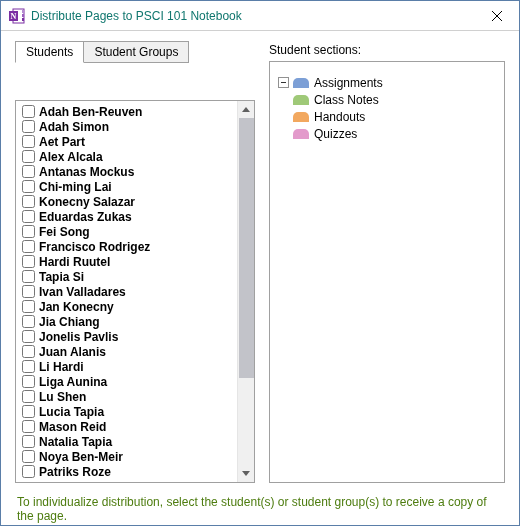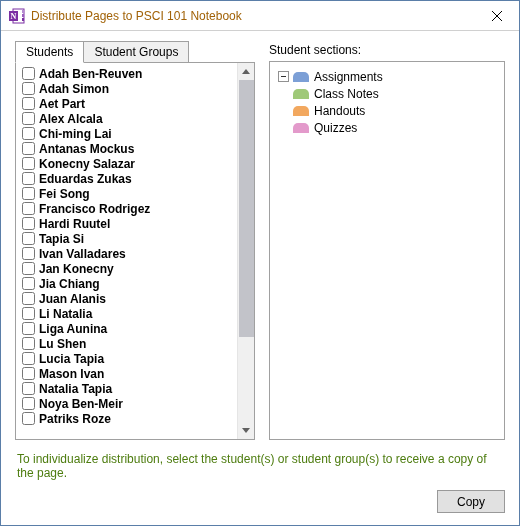--- a/index.html
+++ b/index.html
@@ -27,21 +27,21 @@
   }
   .titlebar .app-icon {
     width: 16px;
     height: 16px;
     margin-right: 6px;
     flex-shrink: 0;
   }
   .titlebar .title {
     flex: 1;
     font-size: 12px;
-    color: #a16207;
+    color: #0f766e;
   }
   .titlebar .close-btn {
     width: 45px;
     height: 30px;
     display: flex;
     align-items: center;
     justify-content: center;
     cursor: pointer;
   }
   .titlebar .close-btn svg { width: 10px; height: 10px; }
@@ -54,20 +54,21 @@
   .main-row {
     flex: 1;
     display: flex;
     gap: 14px;
     min-height: 0;
   }
   .left-col {
     width: 240px;
     display: flex;
     flex-direction: column;
+    gap: 38px;
   }
   .tabs {
     display: flex;
     position: relative;
     z-index: 2;
   }
   .tab {
     padding: 3px 10px;
     border: 1px solid #a0a0a0;
     background: #f0f0f0;
@@ -145,21 +146,21 @@
     justify-content: space-between;
   }
   .sections-label {
     font-size: 12px;
     margin-bottom: 4px;
     margin-top: 2px;
   }
   .sections-pane {
     flex: 1;
     border: 1px solid #a0a0a0;
-    padding: 6px 8px;
+    padding: 12px 8px;
   }
   .tree-root {
     display: flex;
     align-items: flex-start;
   }
   .tree-root .minus {
     width: 11px;
     height: 11px;
     border: 1px solid #919191;
     display: flex;
@@ -253,28 +254,28 @@
               <label class="student-row">
                 <input type="checkbox" style="">
                 <span>Aet Part</span>
               </label>
               <label class="student-row">
                 <input type="checkbox" style="">
                 <span>Alex Alcala</span>
               </label>
               <label class="student-row">
                 <input type="checkbox" style="">
+                <span>Antanas Mockus</span>
+              </label>
+              <label class="student-row">
+                <input type="checkbox" style="">
                 <span>Chi-ming Lai</span>
               </label>
               <label class="student-row">
                 <input type="checkbox" style="">
-                <span>Antanas Mockus</span>
-              </label>
-              <label class="student-row">
-                <input type="checkbox" style="">
                 <span>Konecny Salazar</span>
               </label>
               <label class="student-row">
                 <input type="checkbox" style="">
                 <span>Eduardas Zukas</span>
               </label>
               <label class="student-row">
                 <input type="checkbox" style="">
                 <span>Fei Song</span>
               </label>
@@ -297,41 +298,45 @@
               <label class="student-row">
                 <input type="checkbox" style="">
                 <span>Jan Konecny</span>
               </label>
               <label class="student-row">
                 <input type="checkbox" style="">
                 <span>Jia Chiang</span>
               </label>
               <label class="student-row">
                 <input type="checkbox" style="">
+                <span>Jonelis Pavlis</span>
+              </label>
+              <label class="student-row">
+                <input type="checkbox" style="">
                 <span>Juan Alanis</span>
               </label>
               <label class="student-row">
                 <input type="checkbox" style="">
-                <span>Li Natalia</span>
+                <span>Li Hardi</span>
               </label>
               <label class="student-row">
                 <input type="checkbox" style="">
                 <span>Liga Aunina</span>
               </label>
               <label class="student-row">
                 <input type="checkbox" style="">
                 <span>Lu Shen</span>
               </label>
               <label class="student-row">
                 <input type="checkbox" style="">
                 <span>Lucia Tapia</span>
               </label>
               <label class="student-row">
                 <input type="checkbox" style="">
-                <span>Mason Ivan</span>
+                <span>Mason Reid</span>
               </label>
               <label class="student-row">
                 <input type="checkbox" style="">
                 <span>Natalia Tapia</span>
               </label>
               <label class="student-row">
                 <input type="checkbox" style="">
                 <span>Noya Ben-Meir</span>
               </label>
               <label class="student-row">

